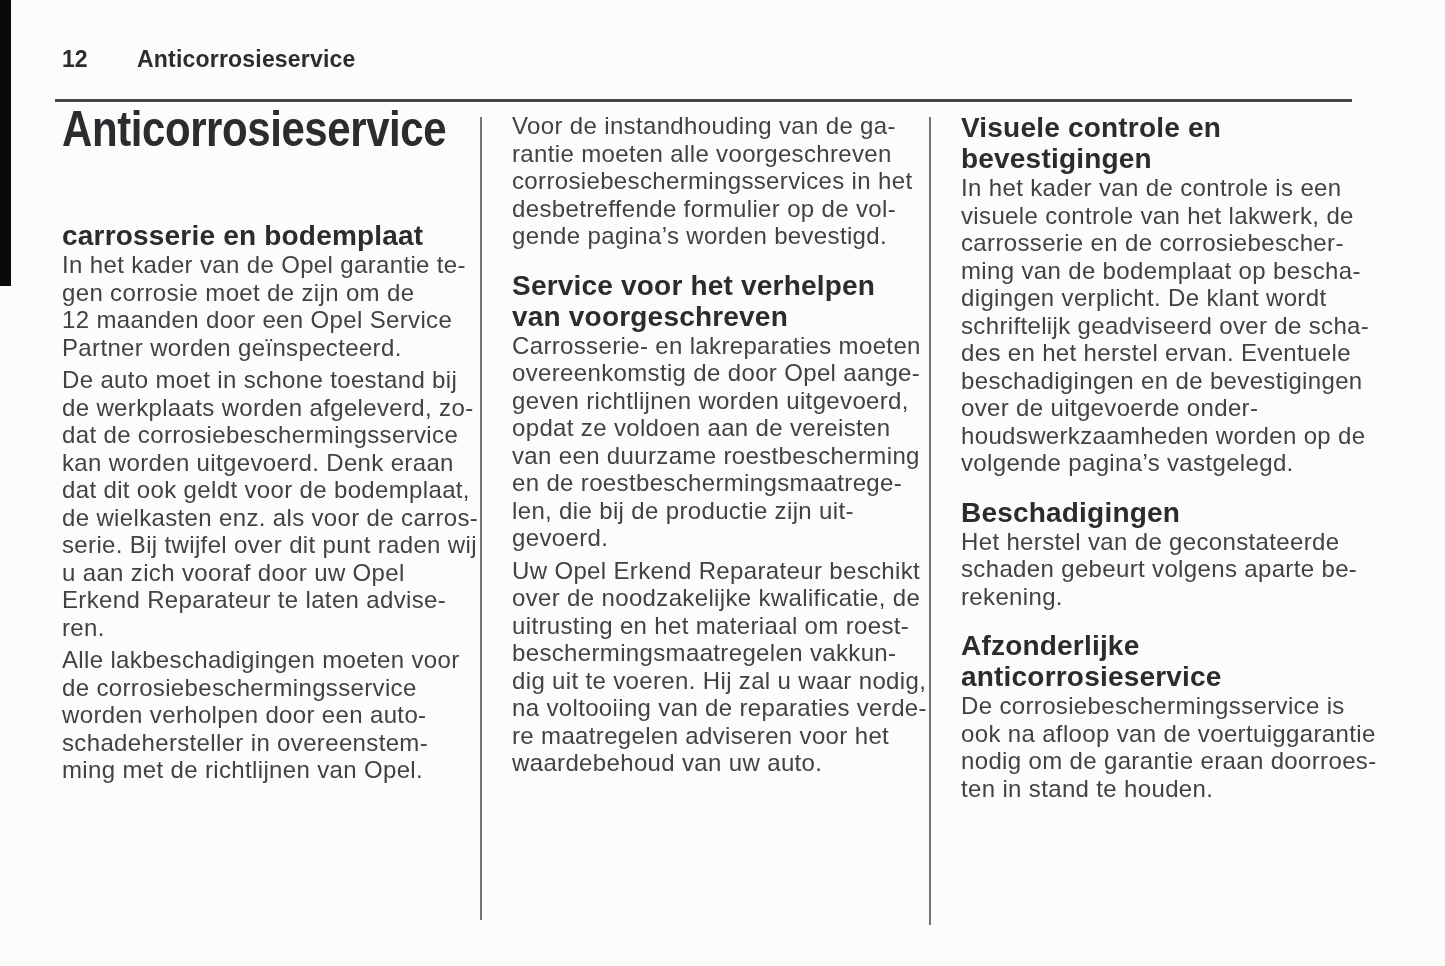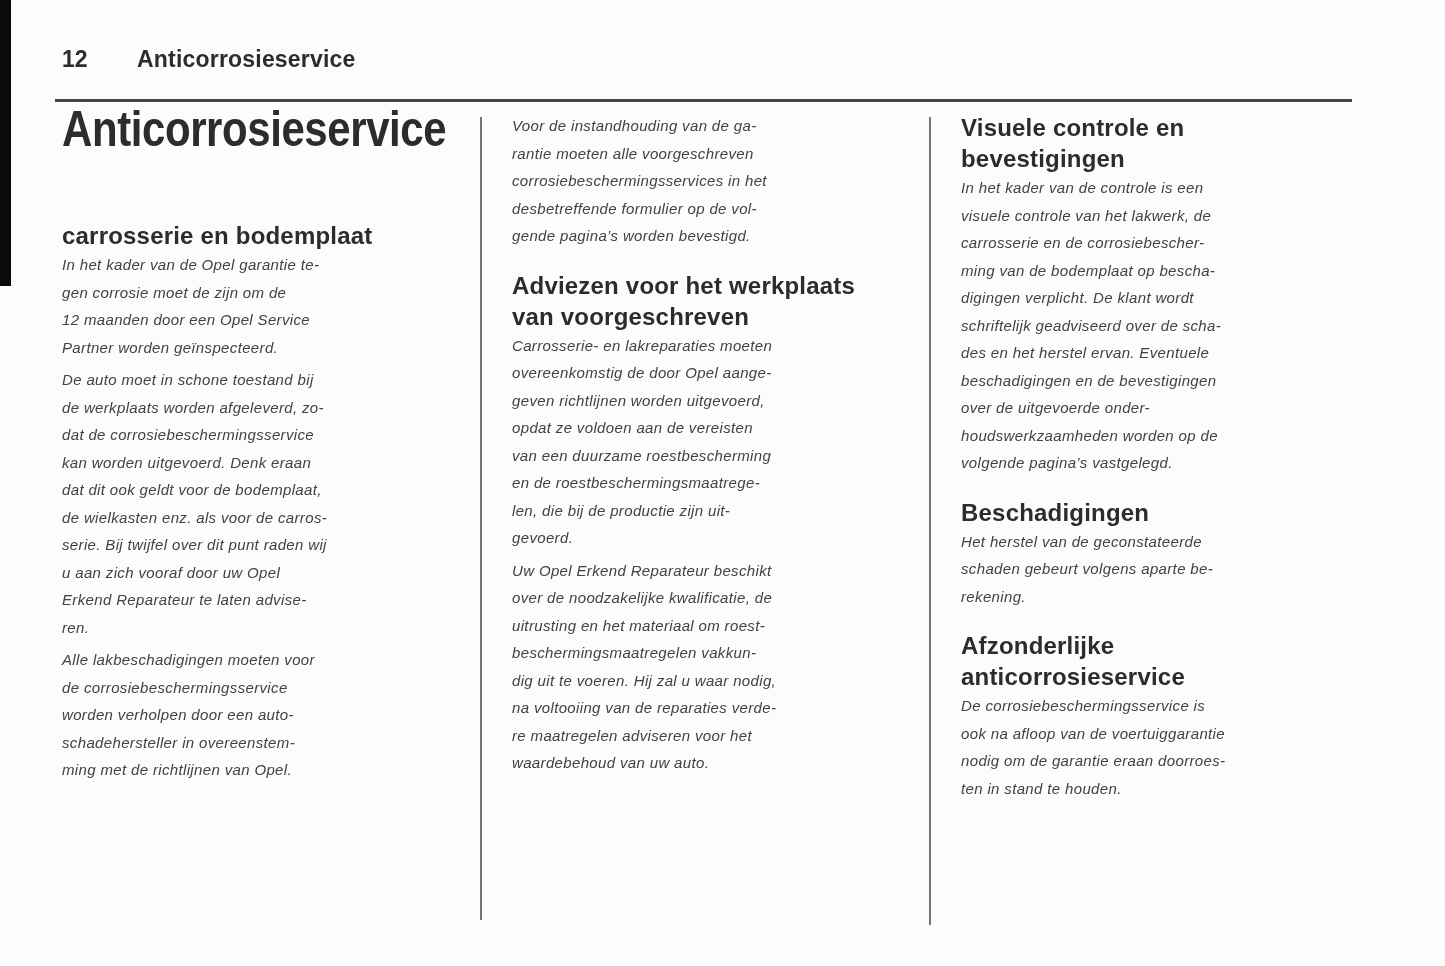--- a/index.html
+++ b/index.html
@@ -48,29 +48,28 @@
   .col-divider-1{left:480px;top:117px;height:803px;}
   .col-divider-2{left:929px;top:117px;height:808px;}
   .doc-title{
     font-size:50px;font-weight:bold;line-height:54px;
     color:var(--ink-heading);
     transform:scaleX(0.84);transform-origin:left top;
     letter-spacing:-0.5px;white-space:nowrap;
     margin-bottom:64px;
   }
   .sec-heading{
-    font-size:24px;font-weight:bold;line-height:31px;
+    font-size:28px;font-weight:bold;line-height:31px;
     color:var(--ink-heading);
     margin-top:20px;letter-spacing:0.2px;
   }
   .sec-heading:first-child{margin-top:0;}
   .para{
-    font-size:15px;line-height:27.5px;letter-spacing:0.35px;
+    font-size:24px;line-height:27.5px;letter-spacing:0.35px;
     margin-bottom:5px;
-    font-style:italic;
   }
   .line{display:block;white-space:nowrap;}
 </style>
 </head>
 <body>
 
 <div class="page">
   <div class="binding-edge"></div>
 
   <div class="page-header">
@@ -116,21 +115,21 @@
   <div class="col-divider col-divider-1"></div>
   <div class="col col-2">
       <div class="para">
         <span class="line">Voor de instandhouding van de ga-</span>
         <span class="line">rantie moeten alle voorgeschreven</span>
         <span class="line">corrosiebeschermingsservices in het</span>
         <span class="line">desbetreffende formulier op de vol-</span>
         <span class="line">gende pagina’s worden bevestigd.</span>
       </div>
       <div class="sec-heading">
-        <span class="line">Adviezen voor het werkplaats</span>
+        <span class="line">Service voor het verhelpen</span>
         <span class="line">van voorgeschreven</span>
       </div>
       <div class="para">
         <span class="line">Carrosserie- en lakreparaties moeten</span>
         <span class="line">overeenkomstig de door Opel aange-</span>
         <span class="line">geven richtlijnen worden uitgevoerd,</span>
         <span class="line">opdat ze voldoen aan de vereisten</span>
         <span class="line">van een duurzame roestbescherming</span>
         <span class="line">en de roestbeschermingsmaatrege-</span>
         <span class="line">len, die bij de productie zijn uit-</span>

